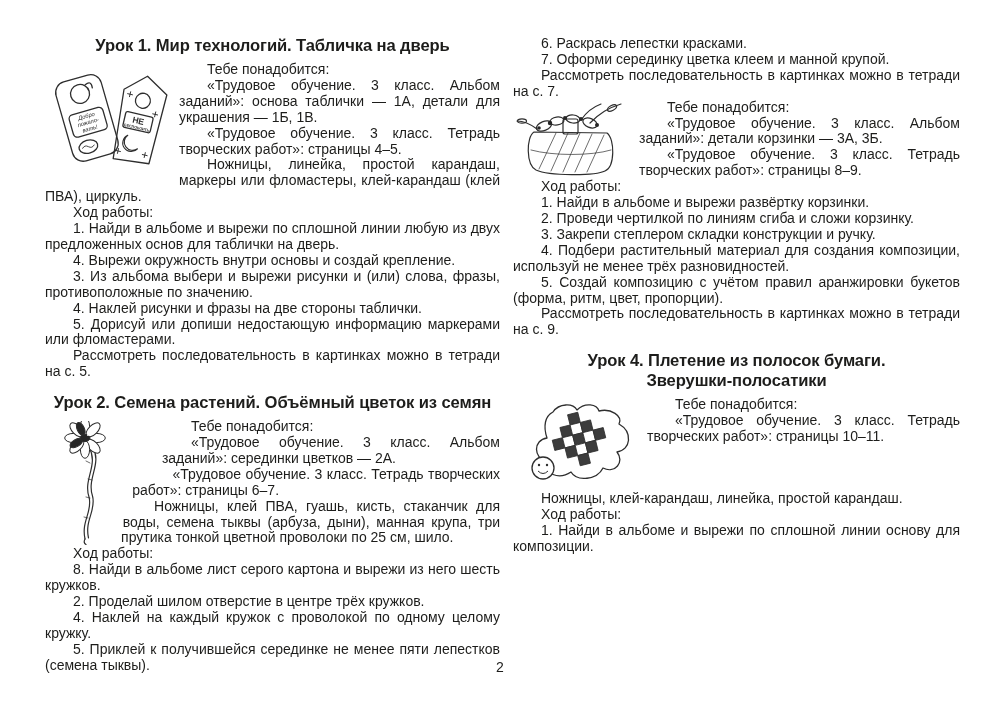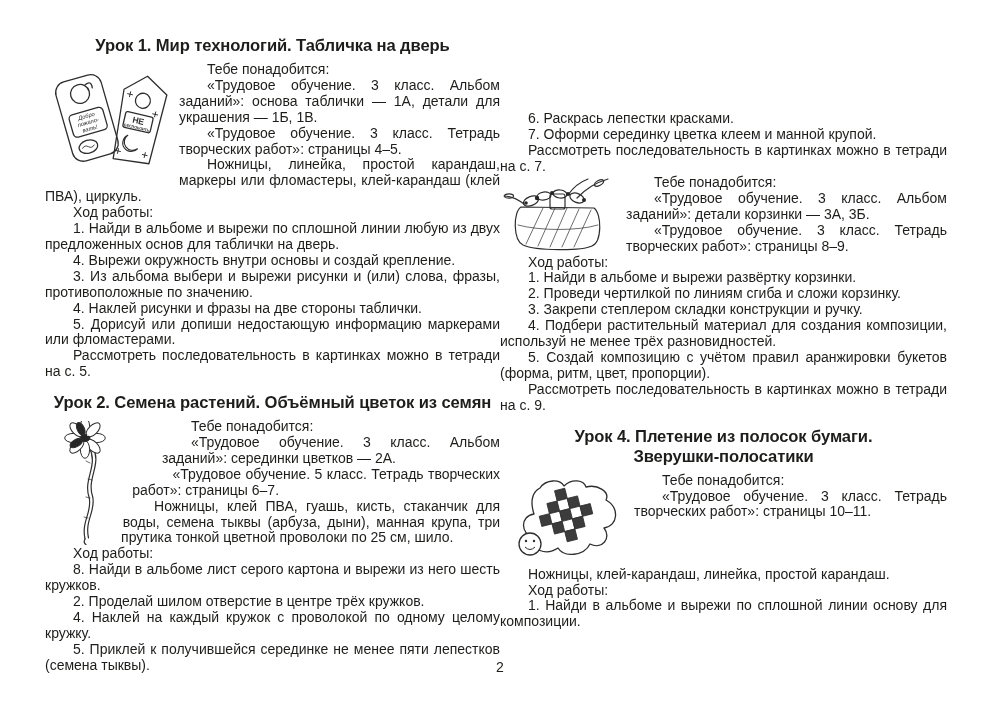--- a/index.html
+++ b/index.html
@@ -1,22 +1,22 @@
 <!DOCTYPE html>
 <html><head>
 <meta charset="utf-8">
 <style>
   html,body{margin:0;padding:0;background:#ffffff;}
   .page{
     position:relative;width:1000px;height:719px;background:#fff;
     font-family:"Liberation Sans",sans-serif;color:#1d1d1b;overflow:hidden;
   }
-  .cols{display:flex;padding:36px 40px 0 45px;align-items:center;}
+  .cols{display:flex;padding:36px 40px 0 45px;gap:13px;}
   .col{width:455px;font-size:14px;line-height:15.9px;text-align:justify;}
-  .col-right{width:447px;margin-top:32px;}
+  .col-right{width:447px;}
   p{margin:0;}
   .ind{text-indent:28px;}
   .b{font-weight:normal;}
   .clear{clear:left;}
   h2{
     font-size:16.6px;line-height:20px;text-align:center;font-weight:bold;
     margin:0 0 6px;letter-spacing:-.1px;
   }
   h2.gap{margin-top:13px;}
   .illo{float:left;margin:2px 6px 0 0;shape-margin:6px;}
@@ -106,21 +106,21 @@
             <ellipse transform="rotate(270)" cx="11.5" cy="0" rx="8.8" ry="4.6" fill="#fff"></ellipse>
             <ellipse transform="rotate(315)" cx="11.5" cy="0" rx="8.8" ry="4.6" fill="#fff"></ellipse>
             <ellipse transform="rotate(150)" cx="10" cy="0" rx="7" ry="3.6" fill="#262626"></ellipse>
             <ellipse transform="rotate(245)" cx="10" cy="0" rx="7" ry="3.6" fill="#262626"></ellipse>
             <ellipse rx="5" ry="3.6" fill="#262626"></ellipse>
             <circle cx="3" cy="-3" r="1" fill="#fff" stroke="none"></circle>
           </g>
         </svg>
         <p class="b ind">Тебе понадобится:</p>
         <p class="ind">«Трудовое обучение. 3 класс. Альбом заданий»: серединки цветков — 2А.</p>
-        <p class="ind">«Трудовое обучение. 5 класс. Тетрадь творческих работ»: страницы 6–7.</p>
+        <p class="ind">«Трудовое обучение. 3 класс. Тетрадь творческих работ»: страницы 6–7.</p>
         <p class="ind">Ножницы, клей ПВА, гуашь, кисть, стаканчик для воды, семена тыквы (арбуза, дыни), манная крупа, три прутика тонкой цветной проволоки по 25 см, шило.</p>
         <p class="b ind clear">Ход работы:</p>
         <p class="ind">8. Найди в альбоме лист серого картона и вырежи из него шесть кружков.</p>
         <p class="ind">2. Проделай шилом отверстие в центре трёх кружков.</p>
         <p class="ind">4. Наклей на каждый кружок с проволокой по одному целому кружку.</p>
         <p class="ind">5. Приклей к получившейся серединке не менее пяти лепестков (семена тыквы).</p>
       </section>
     </div>
 
     <div class="col col-right">

